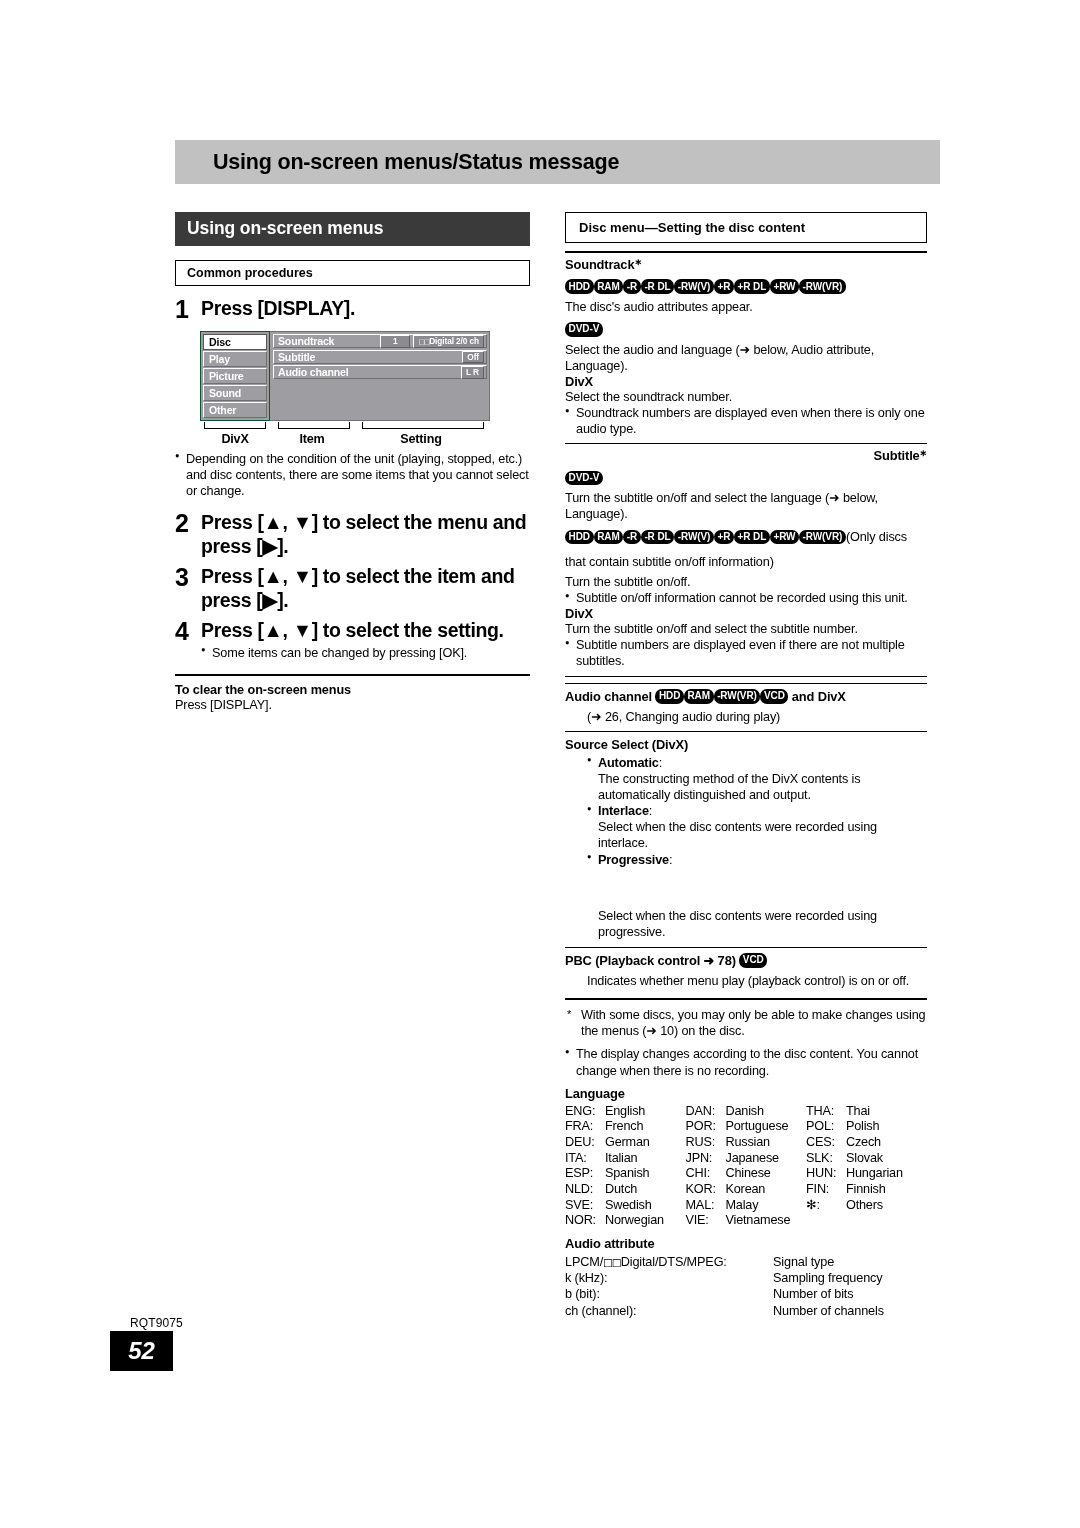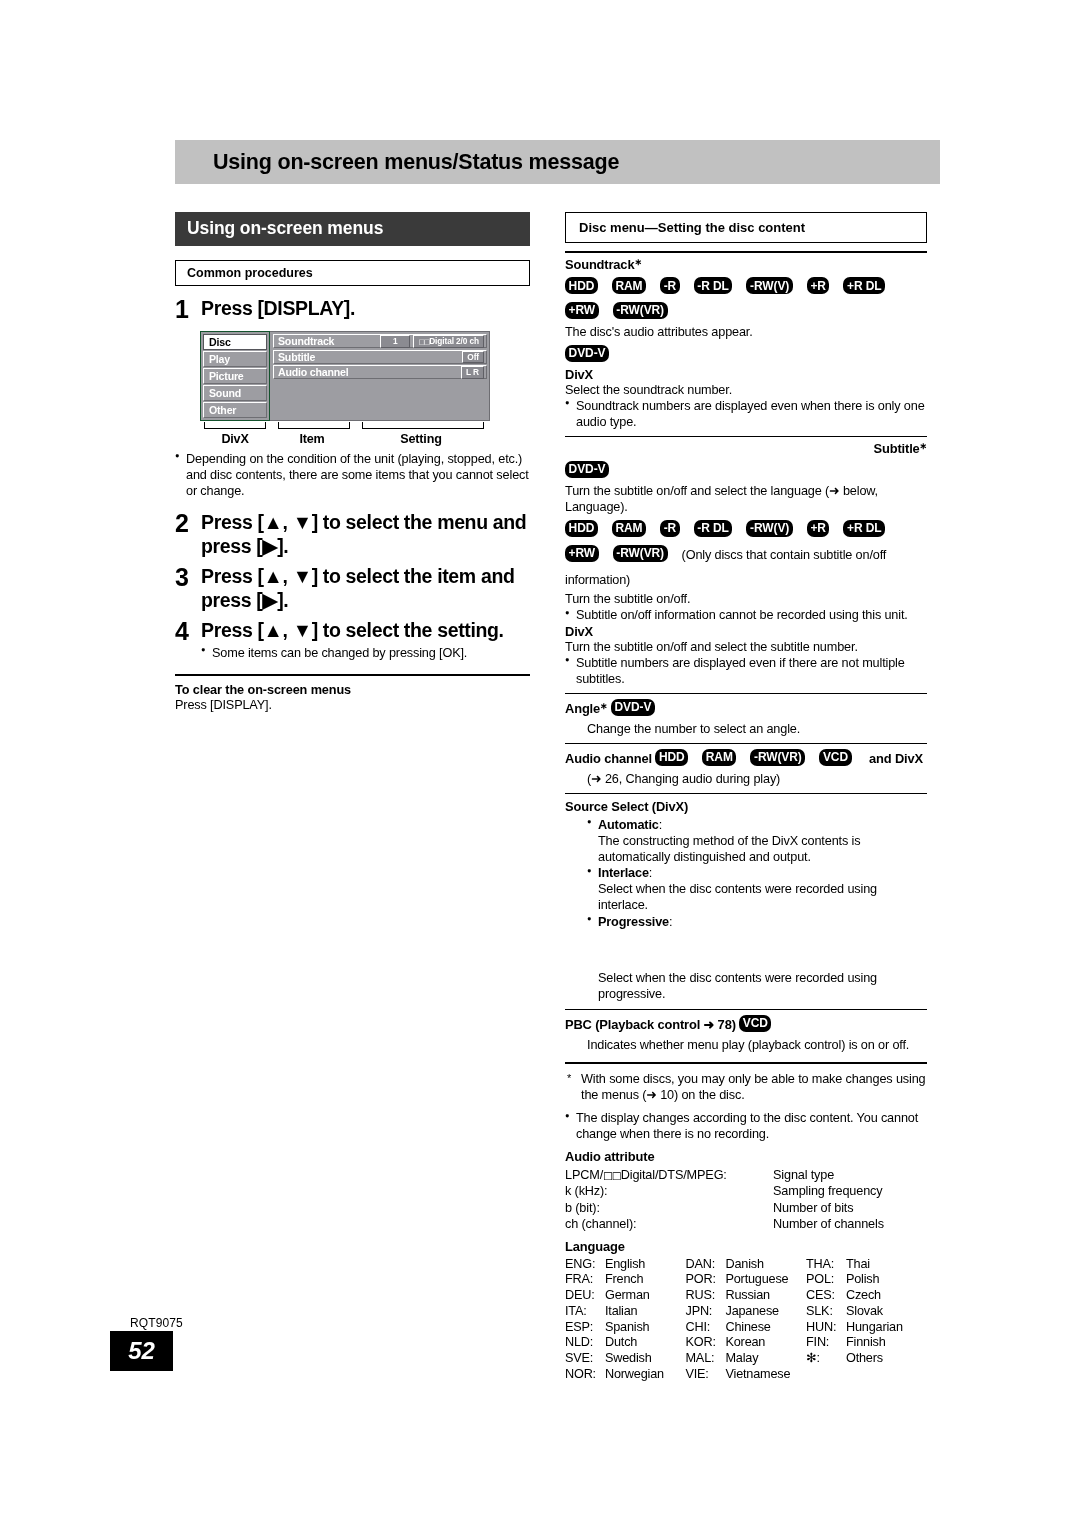--- a/index.html
+++ b/index.html
@@ -224,28 +224,28 @@
     font-weight: bold;
     text-align: center;
     letter-spacing: -0.2px;
   }
 
   
   .badge {
     display: inline-block;
     background: #000000;
     color: #ffffff;
-    font-size: 12px;
+    font-size: 10px;
     font-weight: bold;
     line-height: 1;
     padding: 2.2px 3.6px 2.6px 3.6px;
     border-radius: 7px;
     letter-spacing: -0.1px;
     vertical-align: 1.5px;
-    margin-right: 14px;
+    margin-right: 0;
     white-space: nowrap;
   }
   .badge-row { margin: 2px 0 0 0; line-height: 1.55; }
 
   
   .entry { margin-top: 0; }
   .entry-title {
     font-size: 12.9px;
     font-weight: bold;
     letter-spacing: -0.15px;
@@ -438,20 +438,21 @@
 
   <div class="hr-med"></div>
 
   <div class="entry">
     <div class="entry-title" style="margin-top:4px;"><span>Soundtrack</span><span class="sup">∗</span></div>
     <div class="badge-row">
       <span class="badge">HDD</span><span class="badge">RAM</span><span class="badge">-R</span><span class="badge">-R DL</span><span class="badge">-RW(V)</span><span class="badge">+R</span><span class="badge">+R DL</span><span class="badge">+RW</span><span class="badge">-RW(VR)</span>
     </div>
     <div class="entry-body">The disc's audio attributes appear.</div>
     <div class="badge-row"><span class="badge">DVD-V</span></div>
+    <div class="entry-body">Select the audio and language (➜ below, Audio attribute, Language).</div>
     <div class="entry-title" style="margin-top:0;">DivX</div>
     <div class="entry-body">Select the soundtrack number.</div>
     <div class="sub-bullet">Soundtrack numbers are displayed even when there is only one audio type.</div>
   </div>
 
   <div class="hr-thin"></div>
 
   <div class="entry">
     <div class="entry-title" style="margin-top:4px;text-align:right;"><span>Subtitle</span><span class="sup">∗</span></div>
     <div class="badge-row"><span class="badge">DVD-V</span></div>
@@ -461,24 +462,20 @@
     </div>
     <div class="entry-body">Turn the subtitle on/off.</div>
     <div class="sub-bullet">Subtitle on/off information cannot be recorded using this unit.</div>
     <div class="entry-title" style="margin-top:0;">DivX</div>
     <div class="entry-body">Turn the subtitle on/off and select the subtitle number.</div>
     <div class="sub-bullet">Subtitle numbers are displayed even if there are not multiple subtitles.</div>
   </div>
 
   <div class="hr-thin"></div>
 
-  <div class="entry">
-    <div class="entry-title"><span>Angle</span><span class="sup">∗</span> <span class="badge">DVD-V</span></div>
-    <div class="entry-body indent" style="margin-top:5px;">Change the number to select an angle.</div>
-  </div>
 
   <div class="hr-thin"></div>
 
   <div class="entry">
     <div class="entry-title"><span>Audio channel</span> <span class="badge">HDD</span><span class="badge">RAM</span><span class="badge">-RW(VR)</span><span class="badge">VCD</span> <span>and DivX</span></div>
     <div class="entry-body indent" style="margin-top:5px;">(➜ 26, Changing audio during play)</div>
   </div>
 
   <div class="hr-thin"></div>
 
@@ -500,20 +497,138 @@
     <div class="entry-title"><span>PBC (Playback control ➜ 78)</span> <span class="badge">VCD</span></div>
     <div class="entry-body indent" style="margin-top:5px;">Indicates whether menu play (playback control) is on or off.</div>
   </div>
 
   <div class="hr-med" style="margin-top:9px;"></div>
 
   <div class="star-note">With some discs, you may only be able to make changes using the menus (➜ 10) on the disc.</div>
   <div class="sub-bullet" style="margin-top:7px;">The display changes according to the disc content. You cannot change when there is no recording.</div>
 
   <div class="entry">
+    <div class="entry-title" style="margin-top:7px;">Language</div>
+    <div class="lang-table">
+      <div class="r">
+        <div class="cell">
+            <span class="code">ENG:</span>
+            <span class="name">English</span>
+          </div>
+        <div class="cell">
+            <span class="code">DAN:</span>
+            <span class="name">Danish</span>
+          </div>
+        <div class="cell">
+            <span class="code">THA:</span>
+            <span class="name">Thai</span>
+          </div>
+      </div>
+      <div class="r">
+        <div class="cell">
+            <span class="code">FRA:</span>
+            <span class="name">French</span>
+          </div>
+        <div class="cell">
+            <span class="code">POR:</span>
+            <span class="name">Portuguese</span>
+          </div>
+        <div class="cell">
+            <span class="code">POL:</span>
+            <span class="name">Polish</span>
+          </div>
+      </div>
+      <div class="r">
+        <div class="cell">
+            <span class="code">DEU:</span>
+            <span class="name">German</span>
+          </div>
+        <div class="cell">
+            <span class="code">RUS:</span>
+            <span class="name">Russian</span>
+          </div>
+        <div class="cell">
+            <span class="code">CES:</span>
+            <span class="name">Czech</span>
+          </div>
+      </div>
+      <div class="r">
+        <div class="cell">
+            <span class="code">ITA:</span>
+            <span class="name">Italian</span>
+          </div>
+        <div class="cell">
+            <span class="code">JPN:</span>
+            <span class="name">Japanese</span>
+          </div>
+        <div class="cell">
+            <span class="code">SLK:</span>
+            <span class="name">Slovak</span>
+          </div>
+      </div>
+      <div class="r">
+        <div class="cell">
+            <span class="code">ESP:</span>
+            <span class="name">Spanish</span>
+          </div>
+        <div class="cell">
+            <span class="code">CHI:</span>
+            <span class="name">Chinese</span>
+          </div>
+        <div class="cell">
+            <span class="code">HUN:</span>
+            <span class="name">Hungarian</span>
+          </div>
+      </div>
+      <div class="r">
+        <div class="cell">
+            <span class="code">NLD:</span>
+            <span class="name">Dutch</span>
+          </div>
+        <div class="cell">
+            <span class="code">KOR:</span>
+            <span class="name">Korean</span>
+          </div>
+        <div class="cell">
+            <span class="code">FIN:</span>
+            <span class="name">Finnish</span>
+          </div>
+      </div>
+      <div class="r">
+        <div class="cell">
+            <span class="code">SVE:</span>
+            <span class="name">Swedish</span>
+          </div>
+        <div class="cell">
+            <span class="code">MAL:</span>
+            <span class="name">Malay</span>
+          </div>
+        <div class="cell">
+            <span class="code">✻:</span>
+            <span class="name">Others</span>
+          </div>
+      </div>
+      <div class="r">
+        <div class="cell">
+            <span class="code">NOR:</span>
+            <span class="name">Norwegian</span>
+          </div>
+        <div class="cell">
+            <span class="code">VIE:</span>
+            <span class="name">Vietnamese</span>
+          </div>
+        <div class="cell">
+            <span class="code"></span>
+            <span class="name"></span>
+          </div>
+      </div>
+    </div>
+  </div>
+
+  <div class="entry">
     <div class="entry-title" style="margin-top:7px;">Audio attribute</div>
     <div class="attr-table">
       <div class="r">
         <div class="c1">LPCM/<span class="dd">□□</span>Digital/DTS/MPEG:</div>
         <div class="c2">Signal type</div>
       </div>
       <div class="r">
         <div class="c1">k (kHz):</div>
         <div class="c2">Sampling frequency</div>
       </div>
@@ -521,134 +636,16 @@
         <div class="c1">b (bit):</div>
         <div class="c2">Number of bits</div>
       </div>
       <div class="r">
         <div class="c1">ch (channel):</div>
         <div class="c2">Number of channels</div>
       </div>
     </div>
   </div>
 
-  <div class="entry">
-    <div class="entry-title" style="margin-top:7px;">Language</div>
-    <div class="lang-table">
-      <div class="r">
-        <div class="cell">
-            <span class="code">ENG:</span>
-            <span class="name">English</span>
-          </div>
-        <div class="cell">
-            <span class="code">DAN:</span>
-            <span class="name">Danish</span>
-          </div>
-        <div class="cell">
-            <span class="code">THA:</span>
-            <span class="name">Thai</span>
-          </div>
-      </div>
-      <div class="r">
-        <div class="cell">
-            <span class="code">FRA:</span>
-            <span class="name">French</span>
-          </div>
-        <div class="cell">
-            <span class="code">POR:</span>
-            <span class="name">Portuguese</span>
-          </div>
-        <div class="cell">
-            <span class="code">POL:</span>
-            <span class="name">Polish</span>
-          </div>
-      </div>
-      <div class="r">
-        <div class="cell">
-            <span class="code">DEU:</span>
-            <span class="name">German</span>
-          </div>
-        <div class="cell">
-            <span class="code">RUS:</span>
-            <span class="name">Russian</span>
-          </div>
-        <div class="cell">
-            <span class="code">CES:</span>
-            <span class="name">Czech</span>
-          </div>
-      </div>
-      <div class="r">
-        <div class="cell">
-            <span class="code">ITA:</span>
-            <span class="name">Italian</span>
-          </div>
-        <div class="cell">
-            <span class="code">JPN:</span>
-            <span class="name">Japanese</span>
-          </div>
-        <div class="cell">
-            <span class="code">SLK:</span>
-            <span class="name">Slovak</span>
-          </div>
-      </div>
-      <div class="r">
-        <div class="cell">
-            <span class="code">ESP:</span>
-            <span class="name">Spanish</span>
-          </div>
-        <div class="cell">
-            <span class="code">CHI:</span>
-            <span class="name">Chinese</span>
-          </div>
-        <div class="cell">
-            <span class="code">HUN:</span>
-            <span class="name">Hungarian</span>
-          </div>
-      </div>
-      <div class="r">
-        <div class="cell">
-            <span class="code">NLD:</span>
-            <span class="name">Dutch</span>
-          </div>
-        <div class="cell">
-            <span class="code">KOR:</span>
-            <span class="name">Korean</span>
-          </div>
-        <div class="cell">
-            <span class="code">FIN:</span>
-            <span class="name">Finnish</span>
-          </div>
-      </div>
-      <div class="r">
-        <div class="cell">
-            <span class="code">SVE:</span>
-            <span class="name">Swedish</span>
-          </div>
-        <div class="cell">
-            <span class="code">MAL:</span>
-            <span class="name">Malay</span>
-          </div>
-        <div class="cell">
-            <span class="code">✻:</span>
-            <span class="name">Others</span>
-          </div>
-      </div>
-      <div class="r">
-        <div class="cell">
-            <span class="code">NOR:</span>
-            <span class="name">Norwegian</span>
-          </div>
-        <div class="cell">
-            <span class="code">VIE:</span>
-            <span class="name">Vietnamese</span>
-          </div>
-        <div class="cell">
-            <span class="code"></span>
-            <span class="name"></span>
-          </div>
-      </div>
-    </div>
-  </div>
-
 </div>
 
 <div class="footer-code">RQT9075</div>
 <div class="footer-page">52</div>
 
 </body></html>

